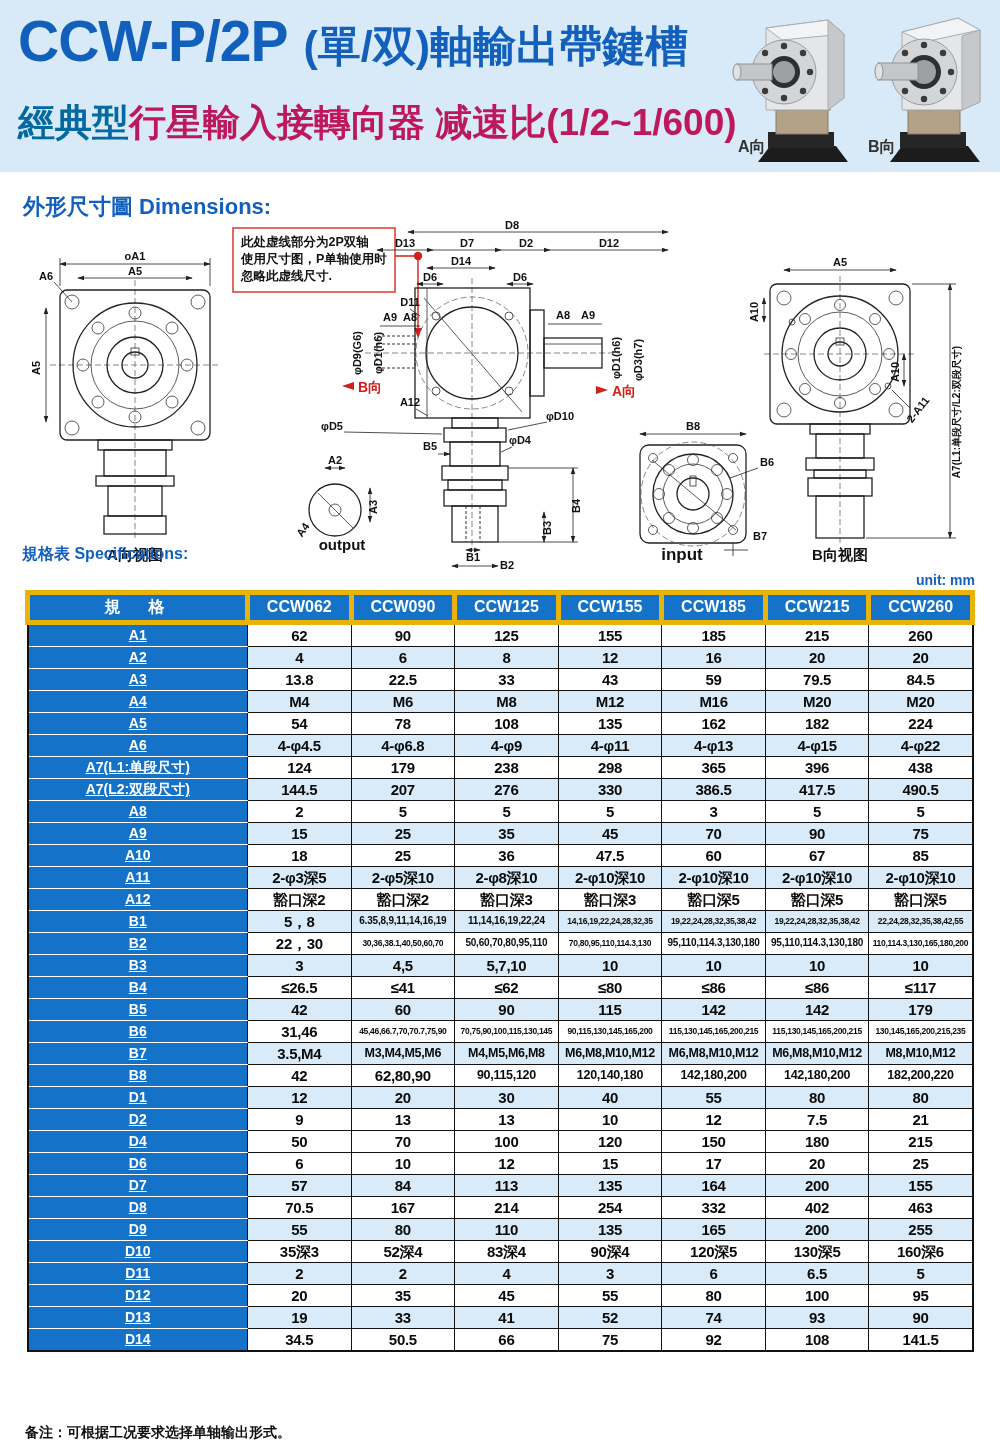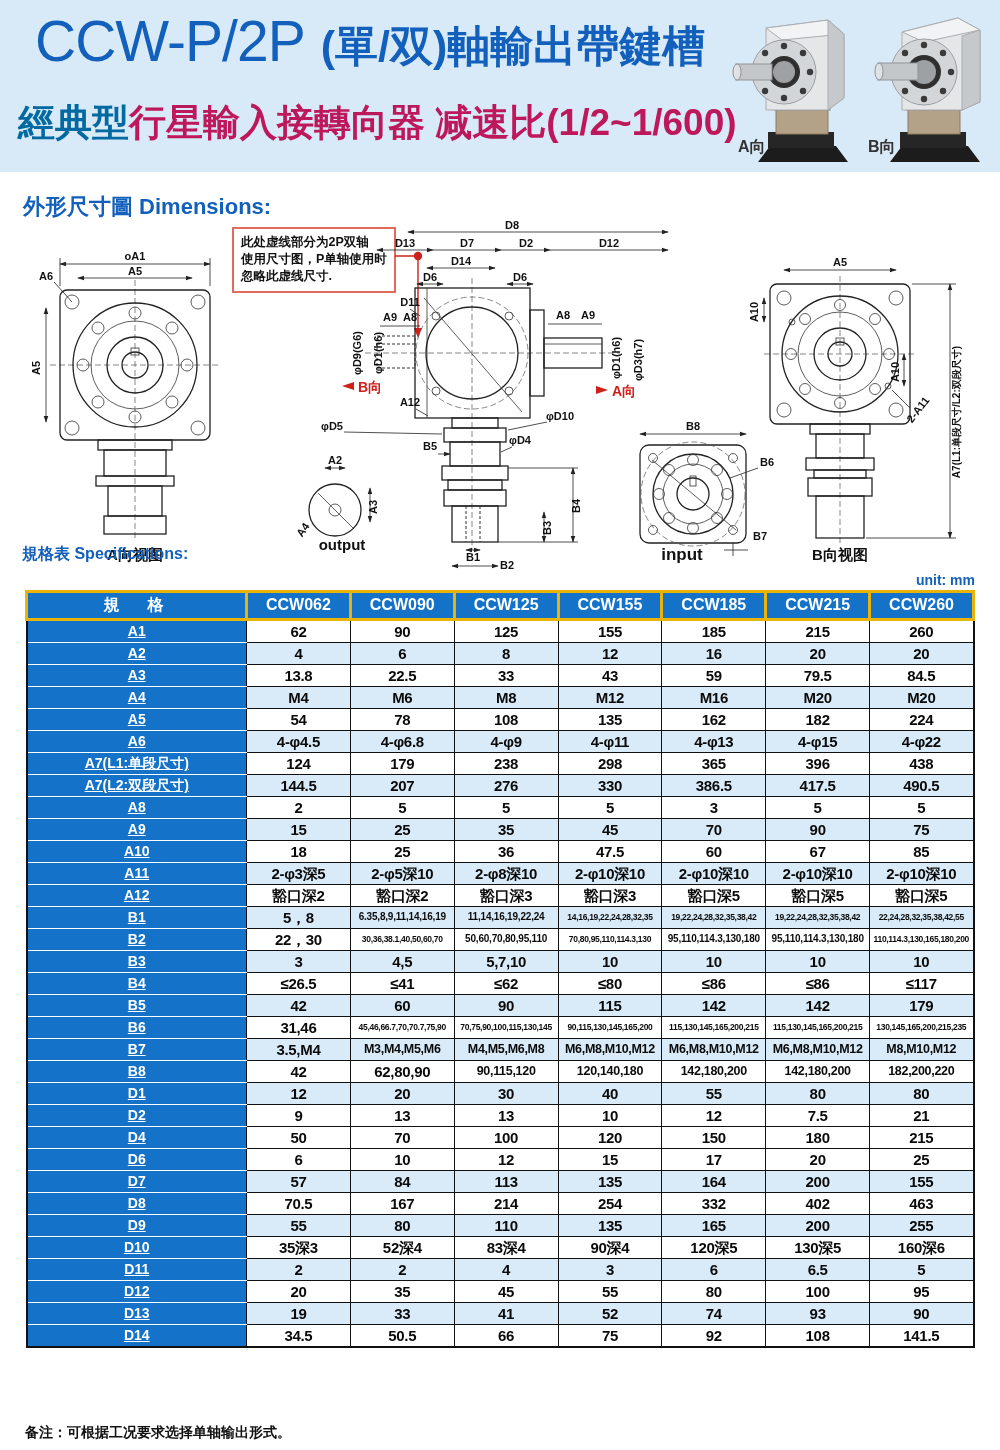--- a/index.html
+++ b/index.html
@@ -1,41 +1,41 @@
 <!DOCTYPE html>
 <html><head>
 <meta charset="utf-8">
 <style>
   html,body{margin:0;padding:0;}
   body{width:1000px;height:1450px;position:relative;background:#fff;
        font-family:"Liberation Sans",sans-serif;overflow:hidden;}
   
   .header-band{position:absolute;left:0;top:0;width:1000px;height:172px;background:#d8eaf7;}
   .title-line1{position:absolute;left:18px;top:8px;white-space:nowrap;color:#1260bb;}
-  .title-model{font-size:57px;font-weight:normal;letter-spacing:-1px;margin-left:17px;}
+  .title-model{font-size:57px;font-weight:bold;letter-spacing:-1px;}
   .title-suffix{font-size:43px;font-weight:bold;margin-left:16px;}
   .title-line2{position:absolute;left:18px;top:98px;white-space:nowrap;font-size:37px;font-weight:bold;}
   .title-red{color:#0369a1;margin-top:29px;}
   .title-blue{color:#be185d;}
   .product-img{position:absolute;top:6px;width:128px;height:160px;}
   .product-img.a{left:732px;} .product-img.b{left:862px;}
   .view-tag{position:absolute;bottom:8px;left:6px;font-size:16px;font-weight:bold;color:#333;}
   
   .dims-heading{position:absolute;left:16px;top:192px;font-size:22px;font-weight:bold;color:#1260bb;margin-left:7px;}
   .diagram{position:absolute;left:20px;top:220px;}
   
   .specs-heading{position:absolute;left:22px;top:544px;font-size:16px;font-weight:bold;color:#1260bb;}
   .unit-label{position:absolute;right:25px;top:572px;font-size:14px;font-weight:bold;color:#1260bb;}
   table.specs{position:absolute;left:25px;top:590px;width:950px;border-collapse:collapse;
       table-layout:fixed;border:2px solid #111;}
   table.specs col.lab{width:220px;}
   table.specs th,table.specs td{padding:0;text-align:center;vertical-align:middle;
       height:21px;line-height:1.05;}
   table.specs thead th{background:#1472c8;color:#fff;font-size:16px;font-weight:bold;
-      border:3px solid #eab308;height:25px;}
+      border:5px solid #eab308;height:25px;}
   table.specs thead th.lab{letter-spacing:6px;}
   table.specs tbody th{background:#1472c8;color:#fff;font-size:14px;font-weight:bold;
       border:1px solid #fff;border-right:1px solid #111;text-decoration:underline;}
   table.specs tbody td{background:#fff;color:#0a0a0a;font-size:15px;font-weight:bold;
       border:1px solid #111;letter-spacing:-0.3px;white-space:nowrap;}
   table.specs tbody tr.alt td{background:#d9ebf8;}
   td.small{font-size:12.5px !important;}
   td.tiny{font-size:10px !important;letter-spacing:-0.2px !important;}
   td.micro{font-size:8.5px !important;letter-spacing:-0.3px !important;}
   .footer-note{position:absolute;left:25px;top:1424px;font-size:14px;font-weight:bold;color:#111;}

